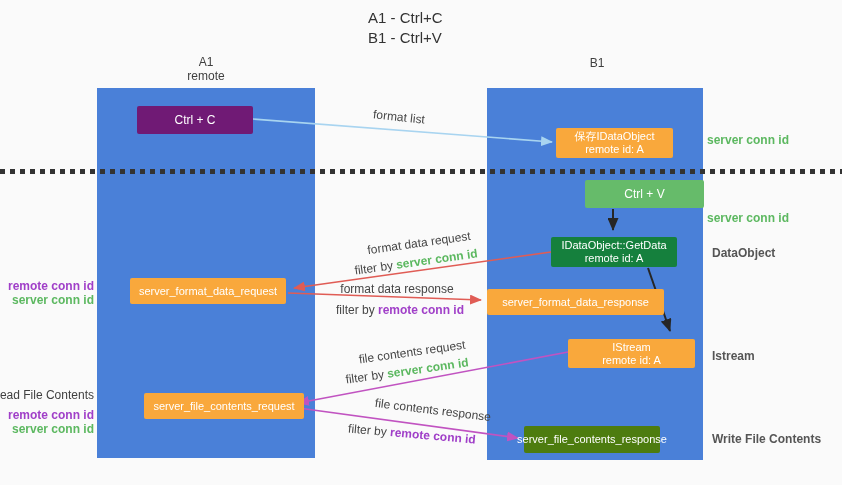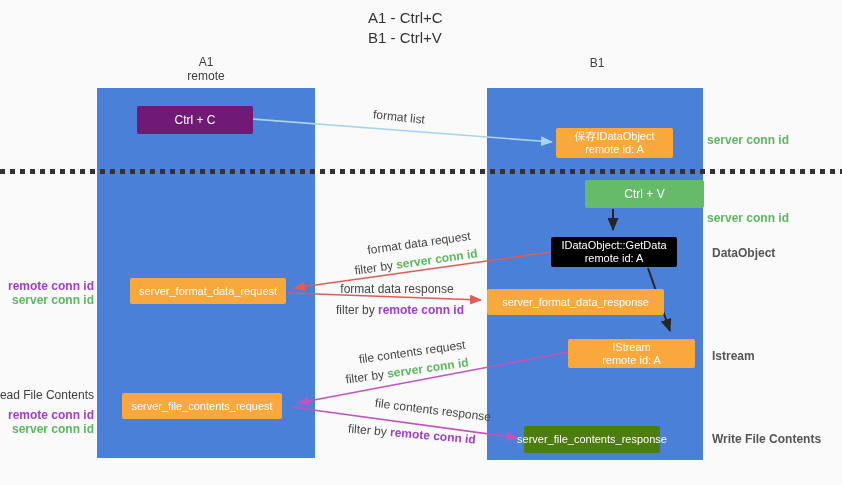--- a/index.html
+++ b/index.html
@@ -89,39 +89,39 @@
 
   <div class="node" style="left: 556px; top: 128px; width: 117px; height: 30px; background-color: rgb(249, 168, 60);">
     <span>保存IDataObject</span>
     <span>remote id: A</span>
   </div>
 
   <div class="node big" style="left: 553px; top: 180px; width: 119px; height: 28px; background-color: rgb(102, 187, 106); margin-left: 32px;">
     <span>Ctrl + V</span>
   </div>
 
-  <div class="node" style="left: 551px; top: 237px; width: 126px; height: 30px; background-color: #000000;">
+  <div class="node" style="left: 551px; top: 237px; width: 126px; height: 30px; background-color: #15803d;">
     <span>IDataObject::GetData</span>
     <span>remote id: A</span>
   </div>
 
   <div class="node" style="left: 130px; top: 278px; width: 156px; height: 26px; background-color: rgb(249, 168, 60);">
     <span>server_format_data_request</span>
   </div>
 
   <div class="node" style="left: 487px; top: 289px; width: 177px; height: 26px; background-color: rgb(249, 168, 60);">
     <span>server_format_data_response</span>
   </div>
 
   <div class="node" style="left: 568px; top: 339px; width: 127px; height: 29px; background-color: rgb(249, 168, 60);">
     <span>IStream</span>
     <span>remote id: A</span>
   </div>
 
-  <div class="node" style="left: 122px; top: 393px; width: 160px; height: 26px; background-color: rgb(249, 168, 60);">
+  <div class="node" style="left: 144px; top: 393px; width: 160px; height: 26px; background-color: rgb(249, 168, 60);">
     <span>server_file_contents_request</span>
   </div>
 
   <div class="node" style="left: 524px; top: 426px; width: 136px; height: 27px; background-color: #4d7c0f;">
     <span>server_file_contents_response</span>
   </div>
 
   <div class="flbl" style="left:399px;top:117px;transform:translate(-50%,-50%) rotate(6deg);">format list</div>
 
   <div class="flbl" style="left:419px;top:243px;transform:translate(-50%,-50%) rotate(-8deg);">format data request</div>

